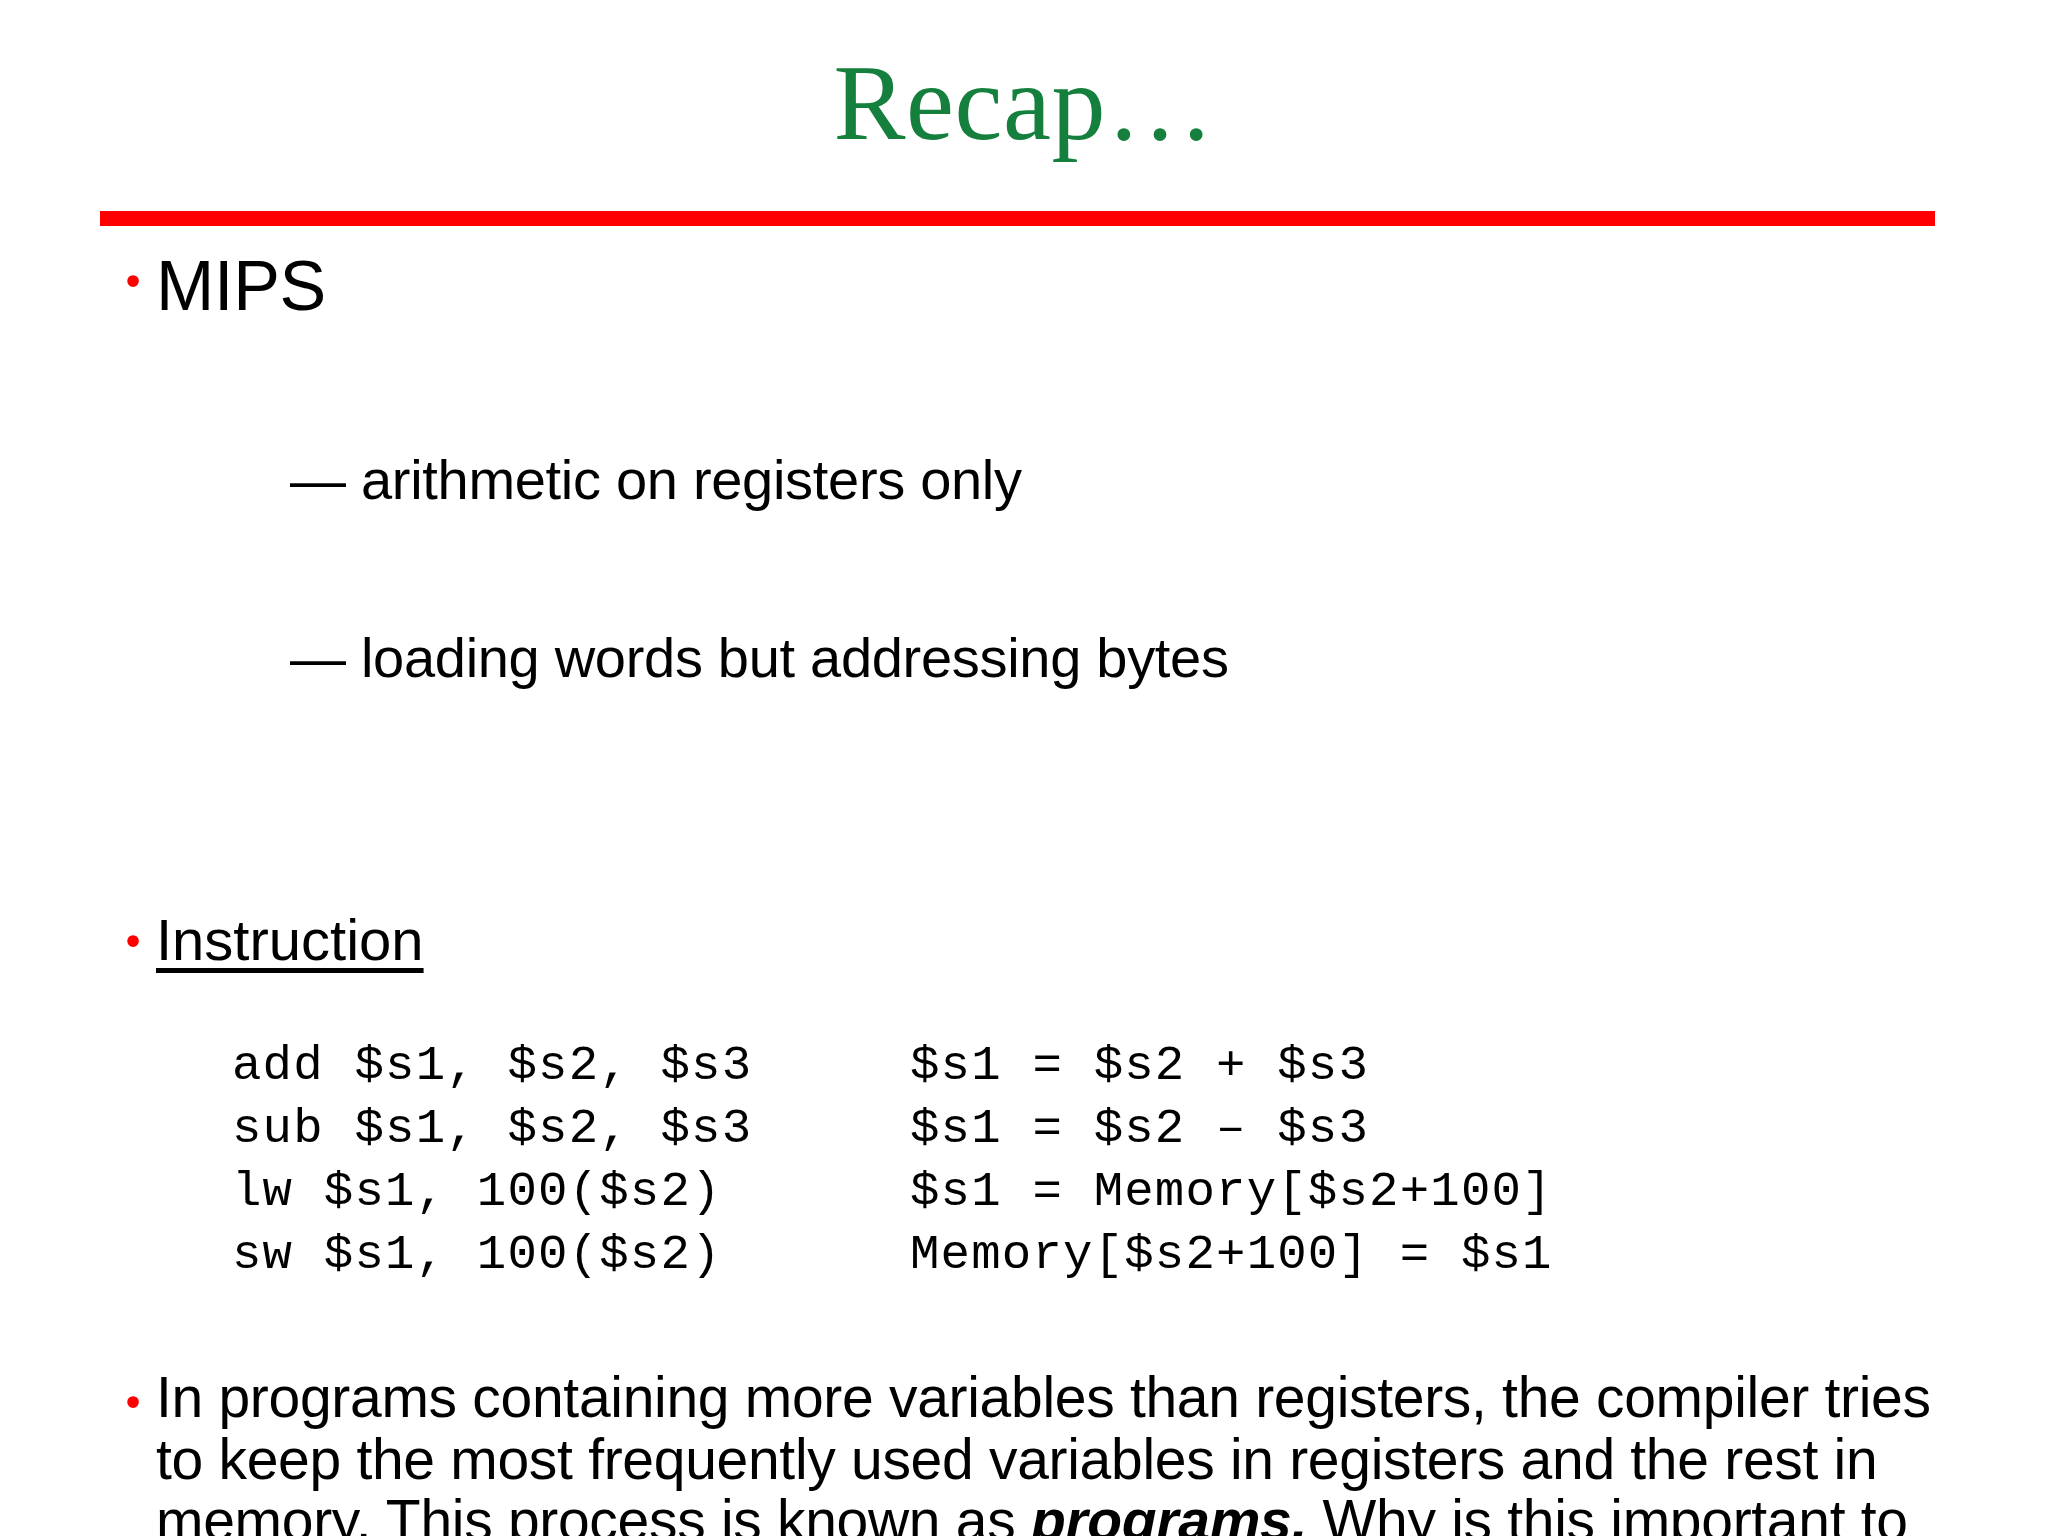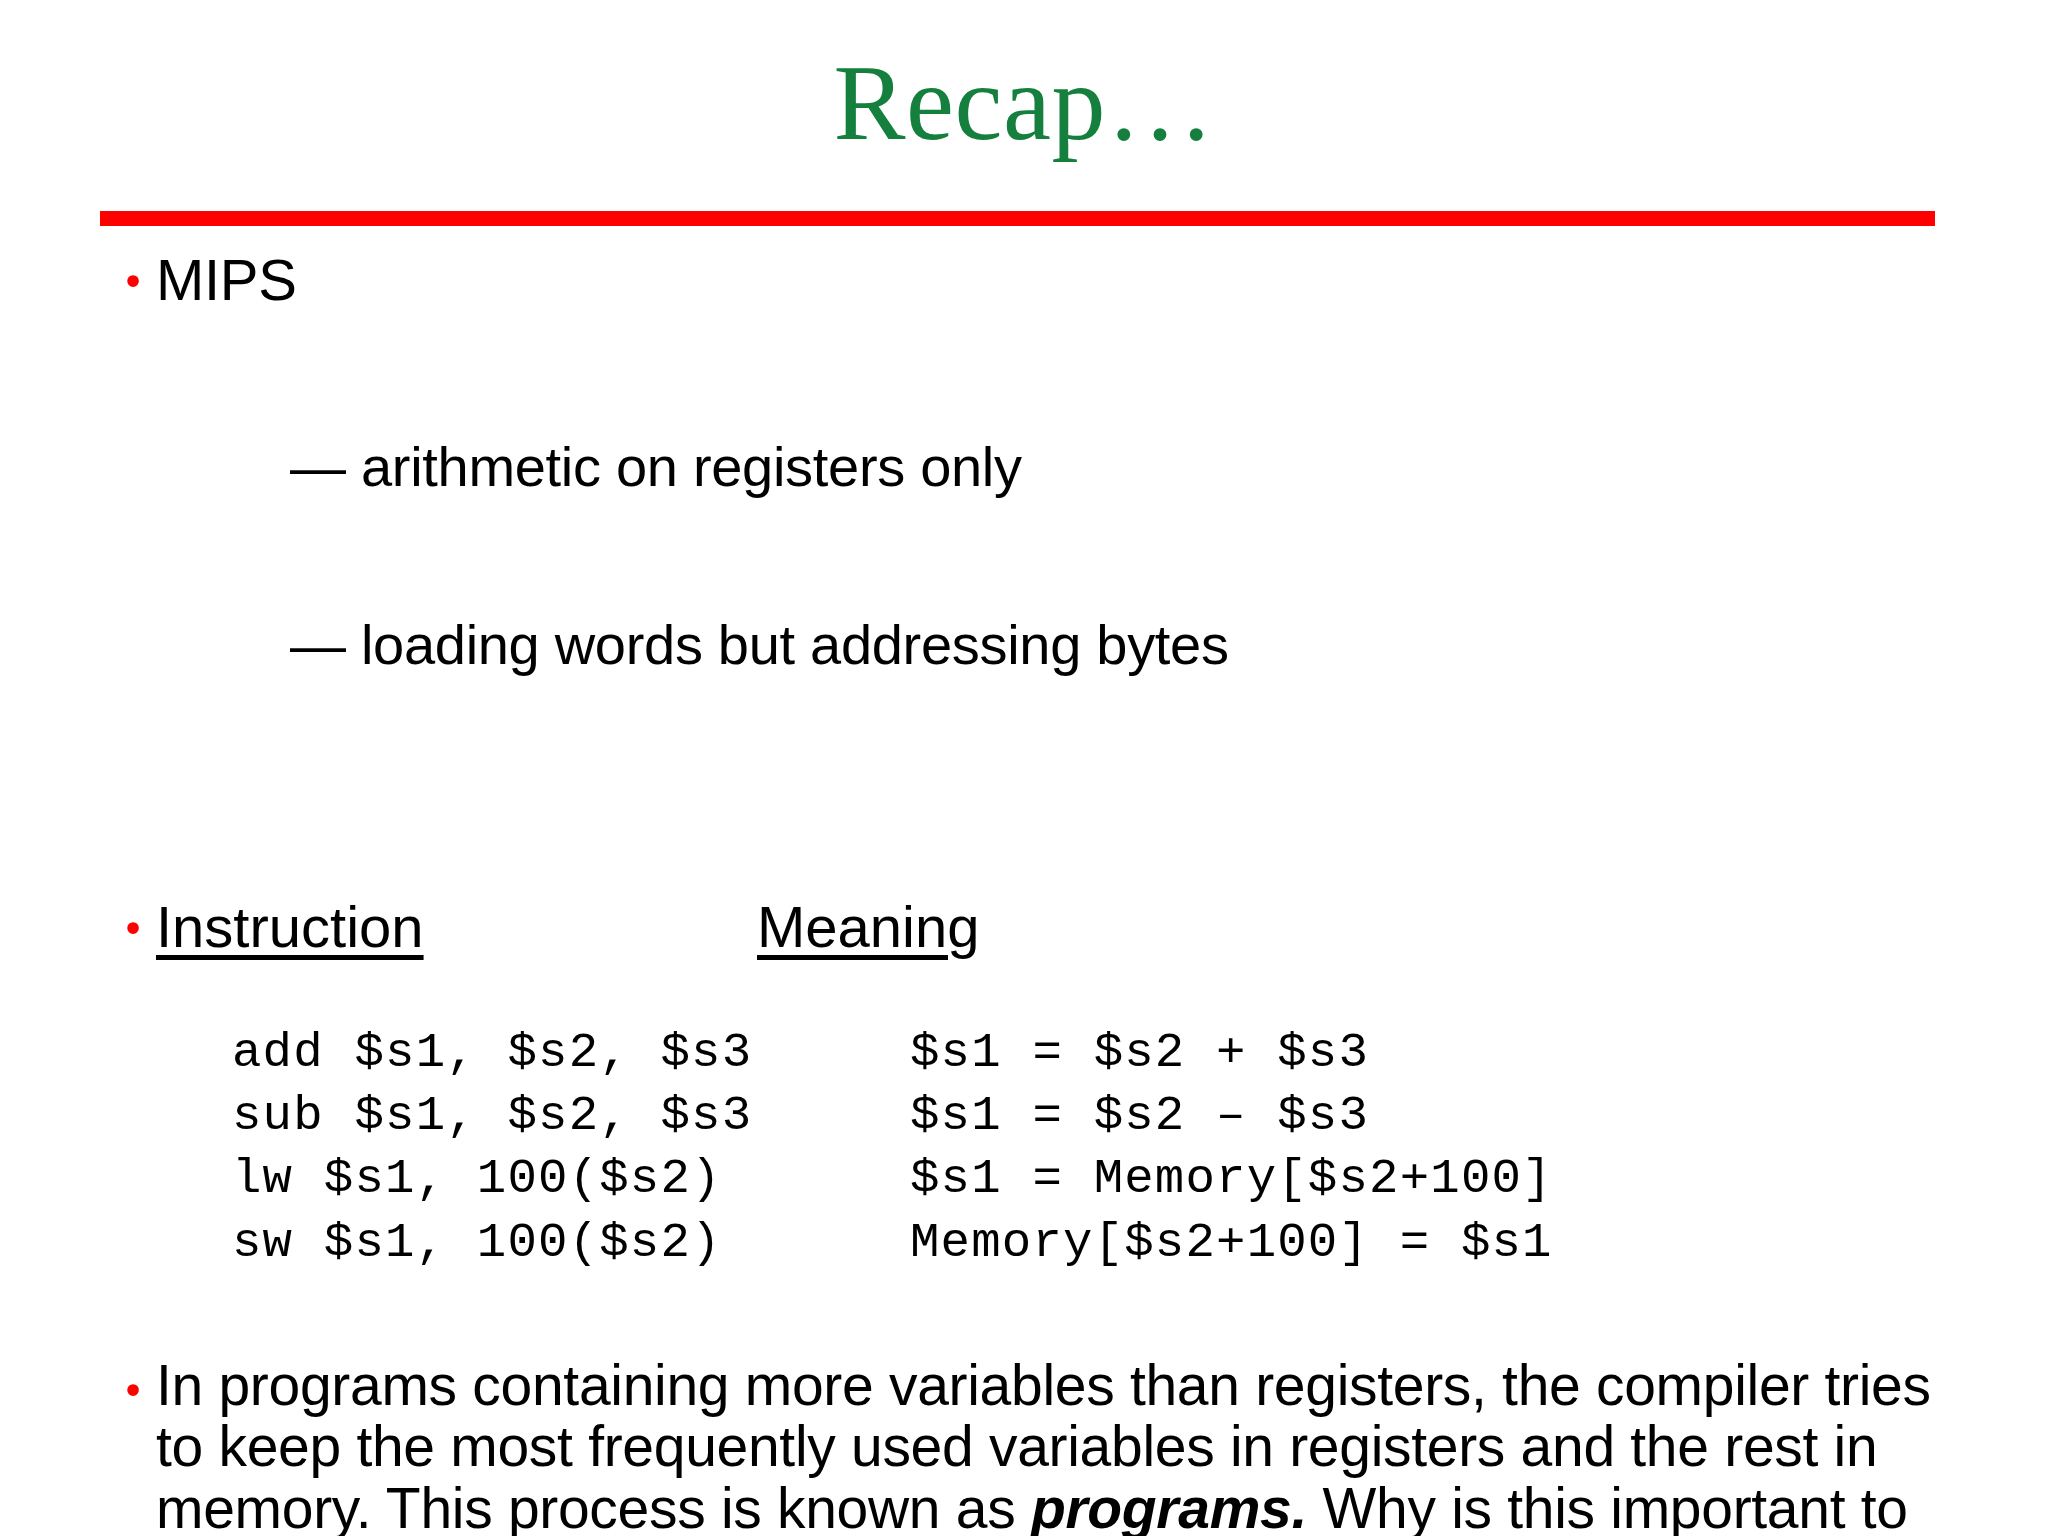--- a/index.html
+++ b/index.html
@@ -62,21 +62,21 @@
     text-align: center;
     color: #FF0000;
     font-size: 46px;
     line-height: 1;
     font-family: "DejaVu Sans", sans-serif;
   }
 
   .l1 {
     font-family: "Liberation Sans Narrow", "Liberation Sans", sans-serif;
     font-stretch: condensed;
-    font-size: 58px;
+    font-size: 70px;
     line-height: 1.04;
     letter-spacing: -0.3px;
     white-space: pre;
   }
 
   
   #row-mips {
     margin-left: 110px;
     margin-top: 0px;
   }
@@ -168,21 +168,20 @@
 
     <div class="sublines">
       <div class="subline">— arithmetic on registers only</div>
       <div class="subline">— loading words but addressing bytes</div>
     </div>
 
     <div class="bullet-row" id="row-head">
       <span class="dot">•</span>
       <span class="head-cols">
         <span class="head-col instr">Instruction</span>
-        <span class="head-col">Meaning</span>
       </span>
     </div>
 
     <div class="code-block" id="code-table"><div class="code-row"><span class="code-left">add $s1, $s2, $s3</span><span class="code-right">$s1 = $s2 + $s3</span></div><div class="code-row"><span class="code-left">sub $s1, $s2, $s3</span><span class="code-right">$s1 = $s2 – $s3</span></div><div class="code-row"><span class="code-left">lw $s1, 100($s2)</span><span class="code-right">$s1 = Memory[$s2+100]</span></div><div class="code-row"><span class="code-left">sw $s1, 100($s2)</span><span class="code-right">Memory[$s2+100] = $s1</span></div></div>
 
     <div class="bullet-row" id="row-para">
       <span class="dot">•</span>
       <span class="para"><span>In programs containing more variables than registers, the compiler tries to keep the most frequently used variables in registers and the rest in memory. This process is known as </span><b>programs.</b><span>  Why is this important to system performance?</span></span>
     </div>
 

